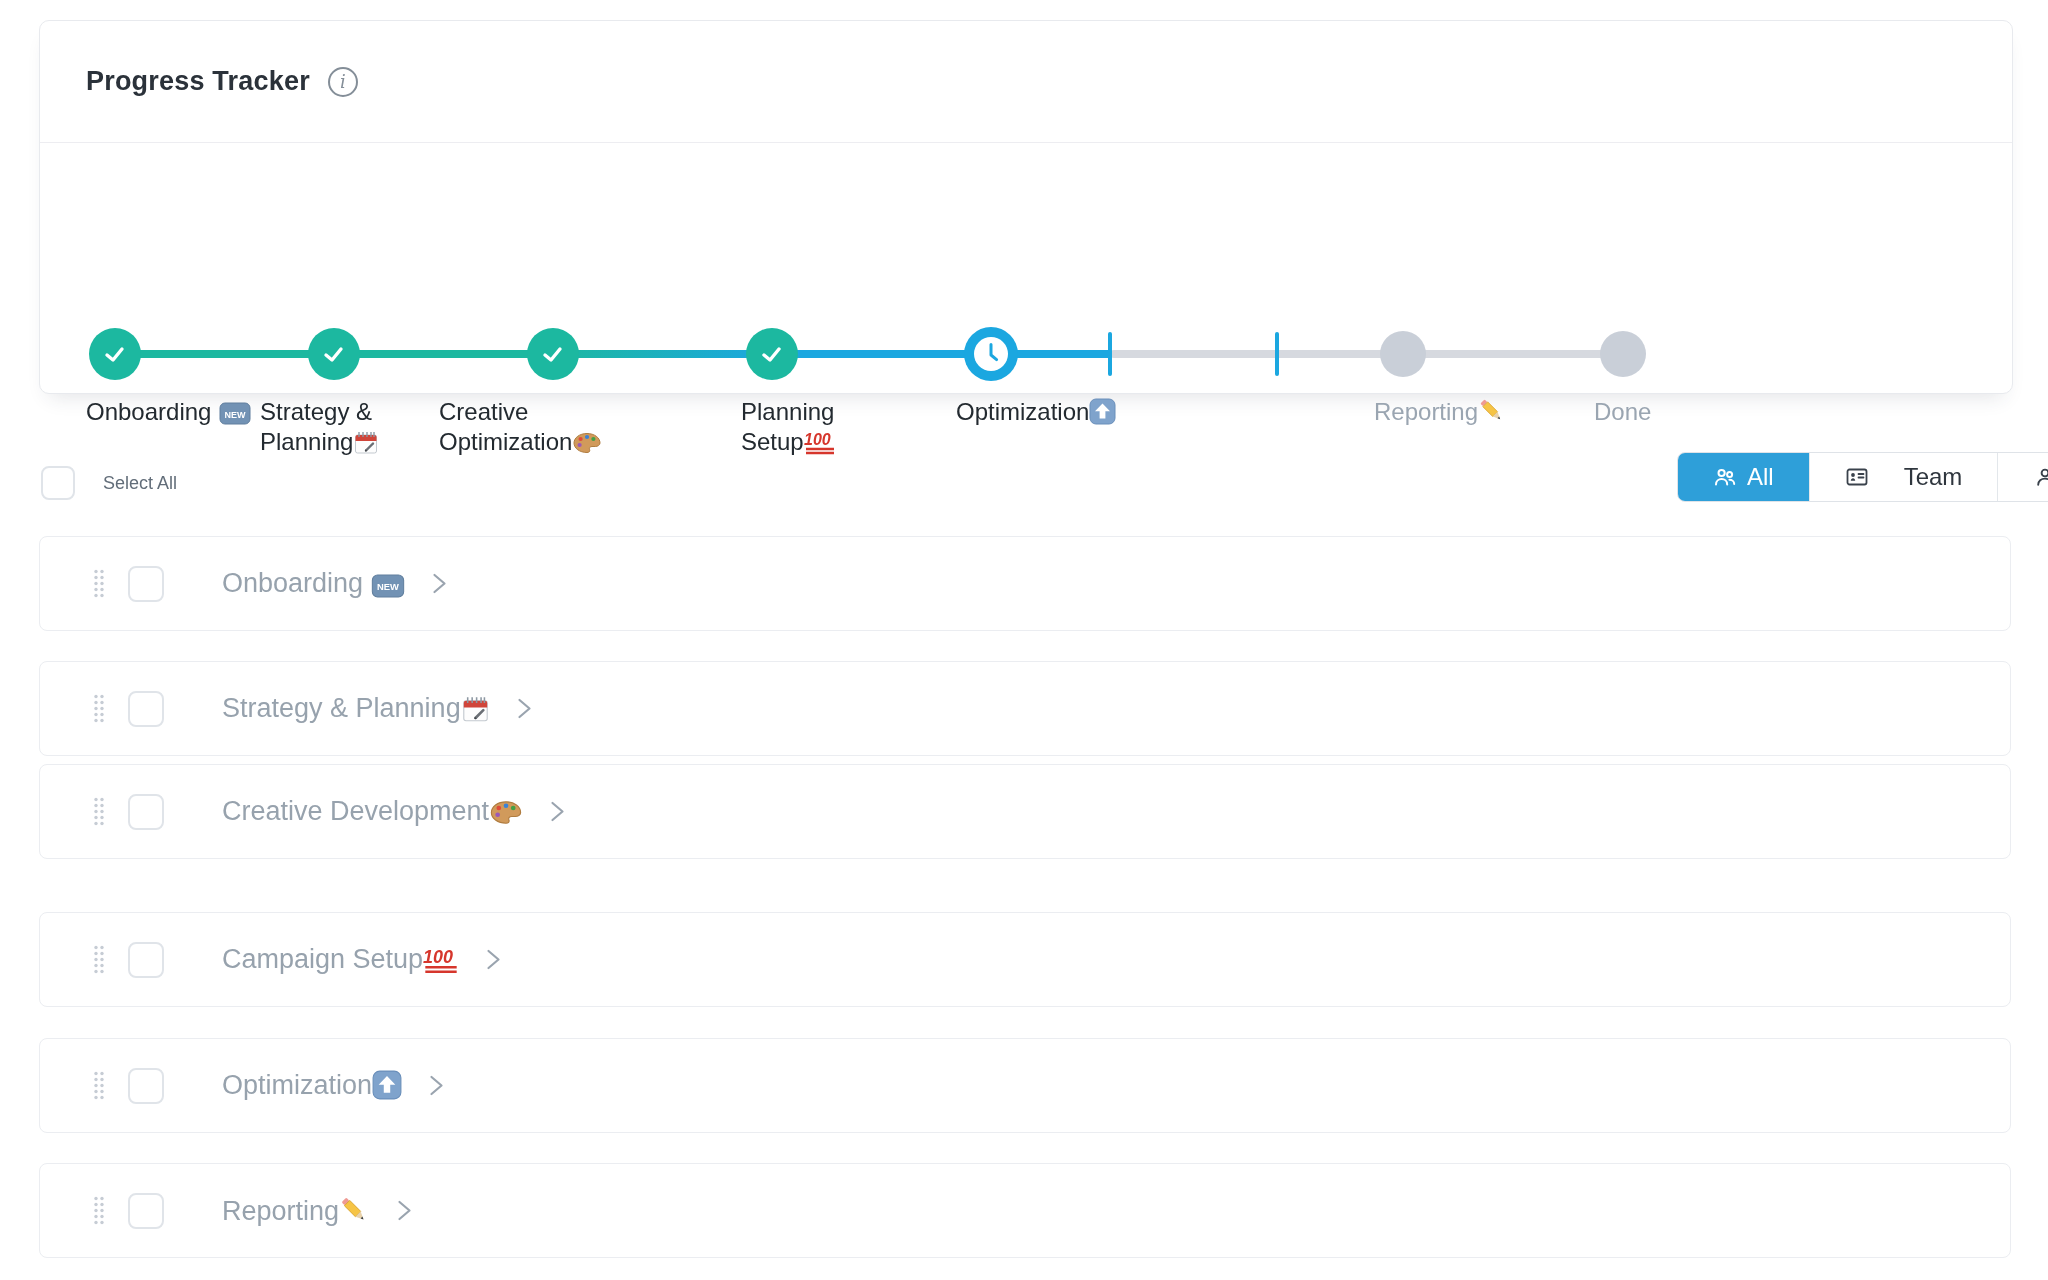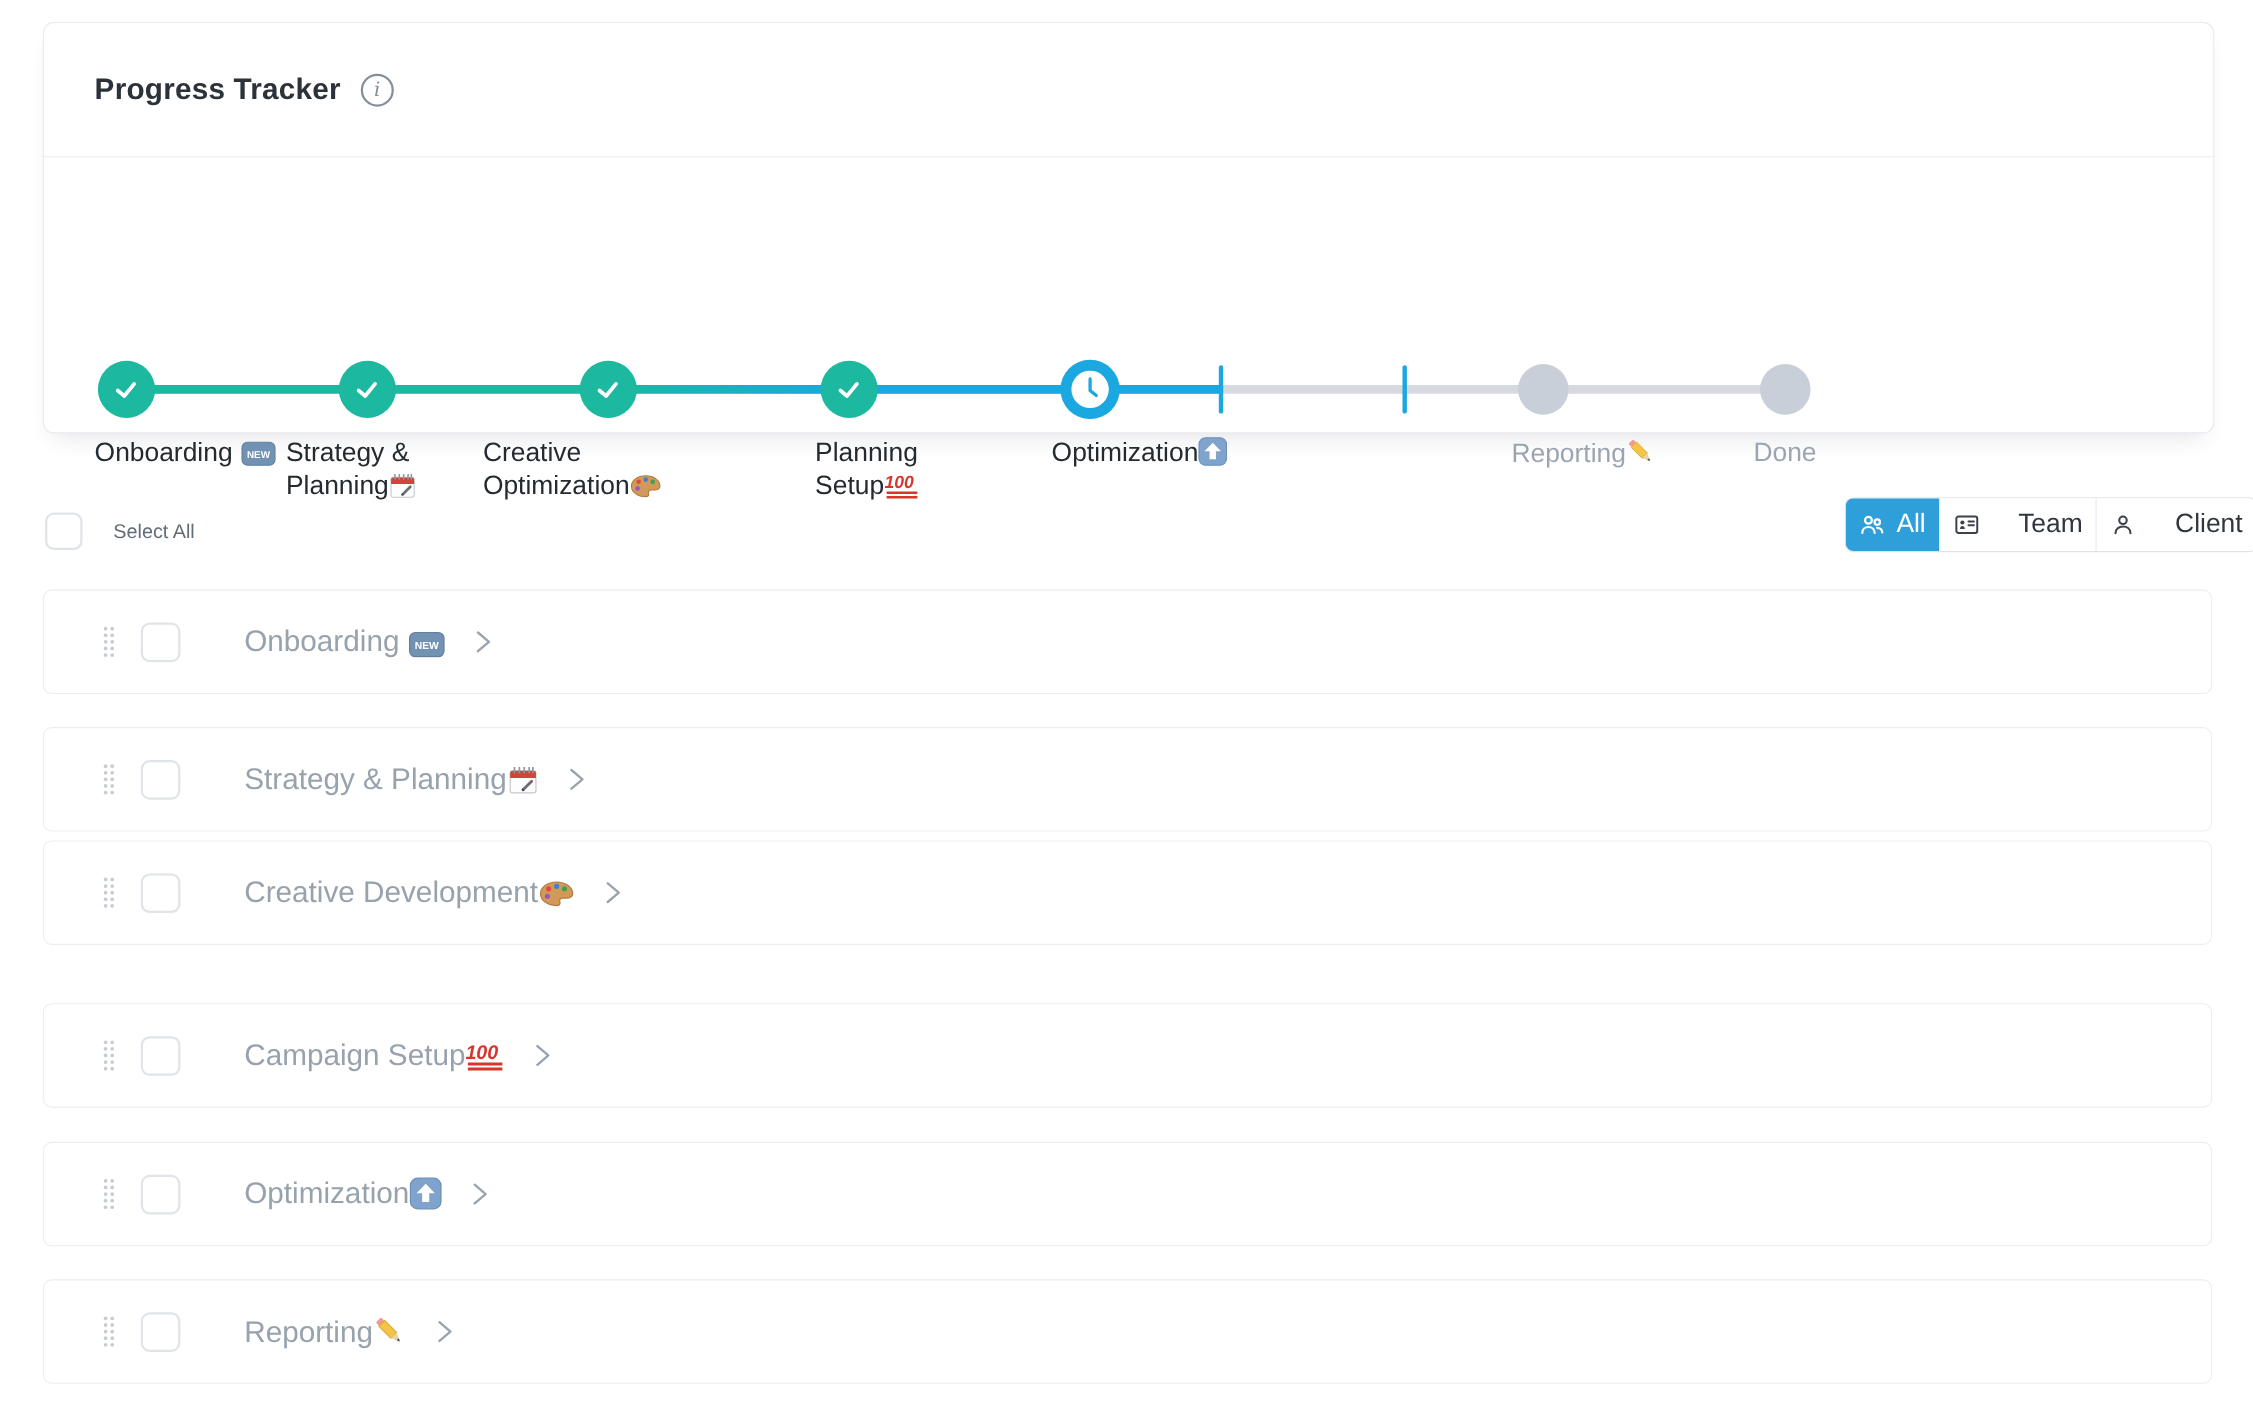--- a/index.html
+++ b/index.html
@@ -50,21 +50,21 @@
   }
   .select-all-label{margin-left:28px;font-size:18px;color:#626d79;}
   .filter-group{
     position:absolute;left:1677px;top:452px;height:50px;display:flex;
     border:1px solid #dfe3e8;border-radius:8px;background:#fff;overflow:hidden;
     box-sizing:border-box;
   }
   .filter-btn{
     display:flex;align-items:center;justify-content:center;gap:10px;
     font-size:24px;color:#2f363e;background:#fff;border:none;cursor:pointer;
-    padding:0 12px;font-family:inherit;
+    padding:0 35px;font-family:inherit;
   }
   .filter-btn + .filter-btn{border-left:1px solid #e3e7eb;gap:35px;}
   .filter-btn.active{background:#2E9FD9;color:#ffffff;border-left:none;}
   
   .row{
     position:absolute;left:39px;width:1972px;height:95px;
     background:#fff;border:1px solid #ebedf1;border-radius:8px;
     box-sizing:border-box;display:flex;align-items:center;
   }
   .drag{margin-left:52px;cursor:grab;display:flex;}

